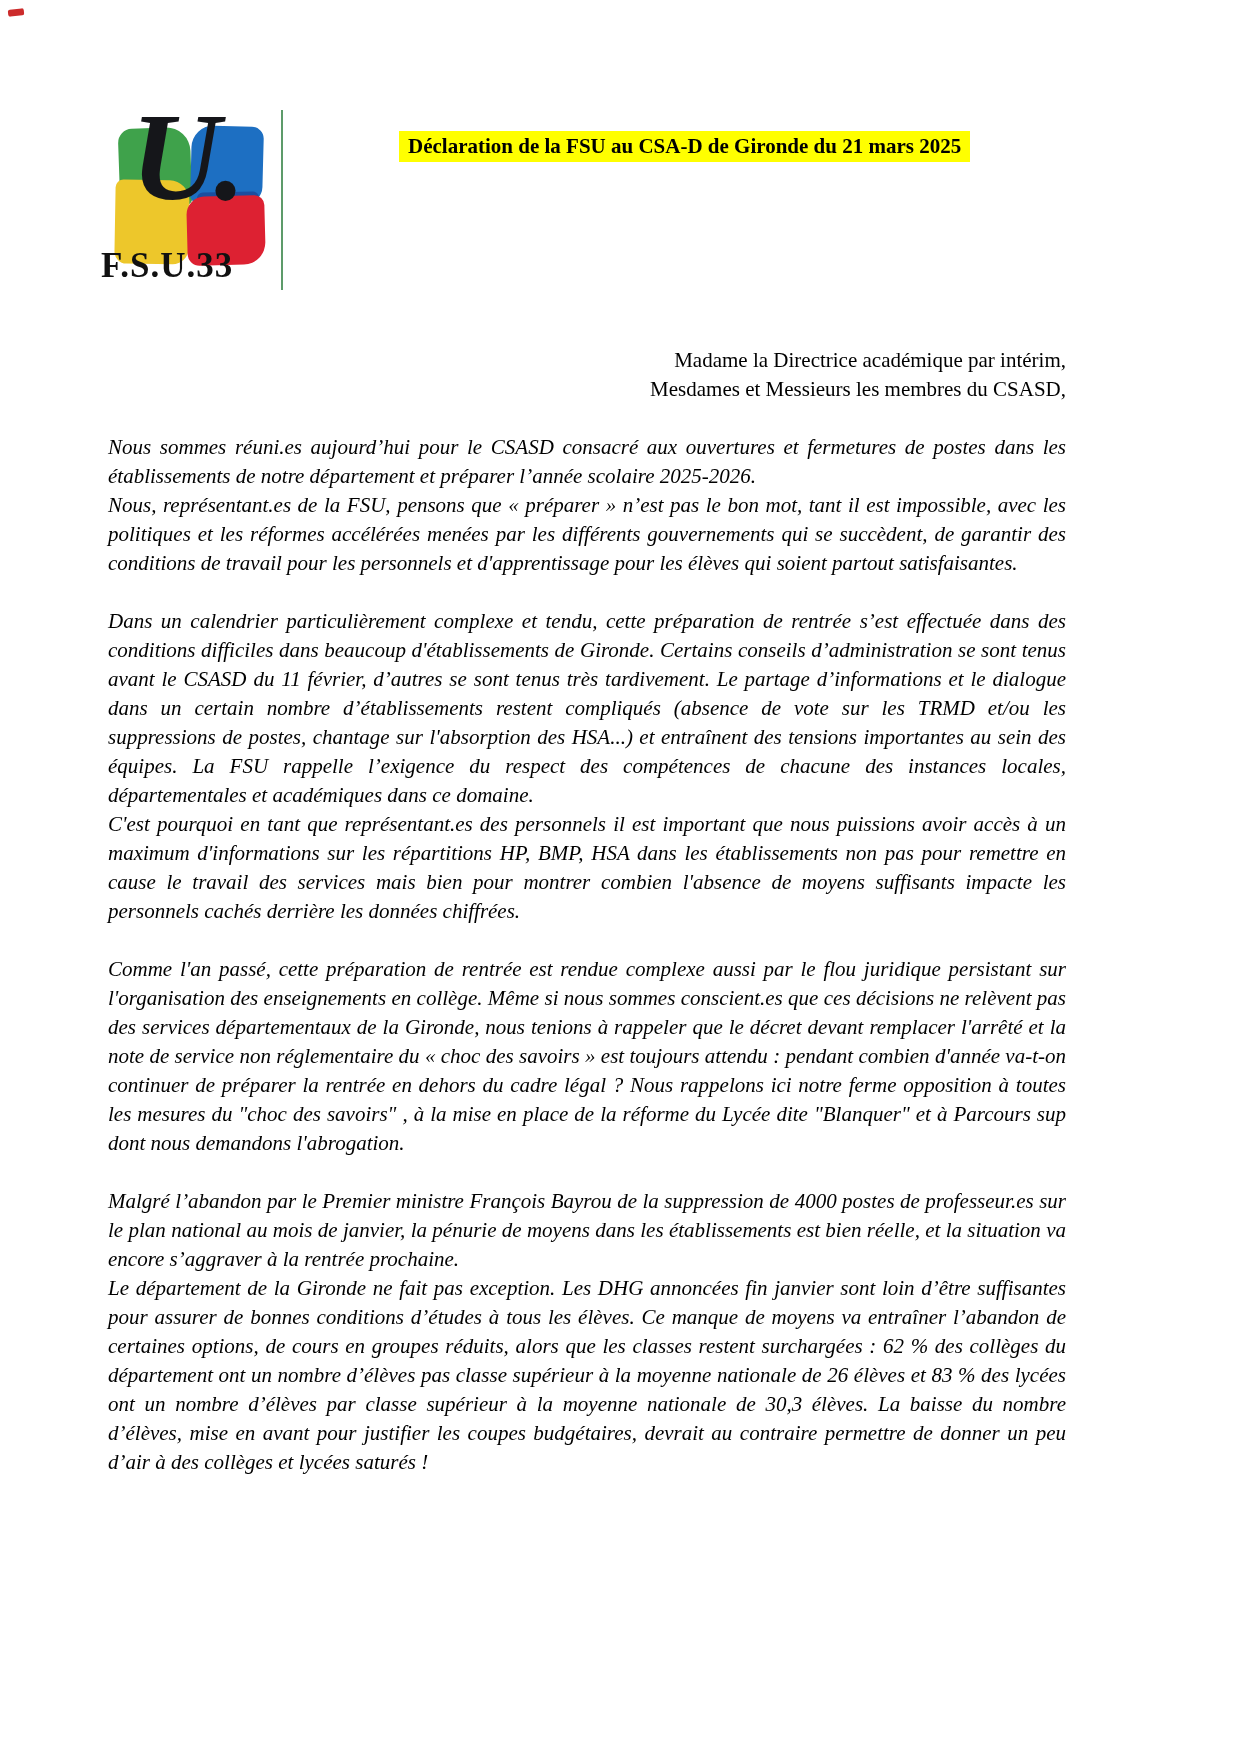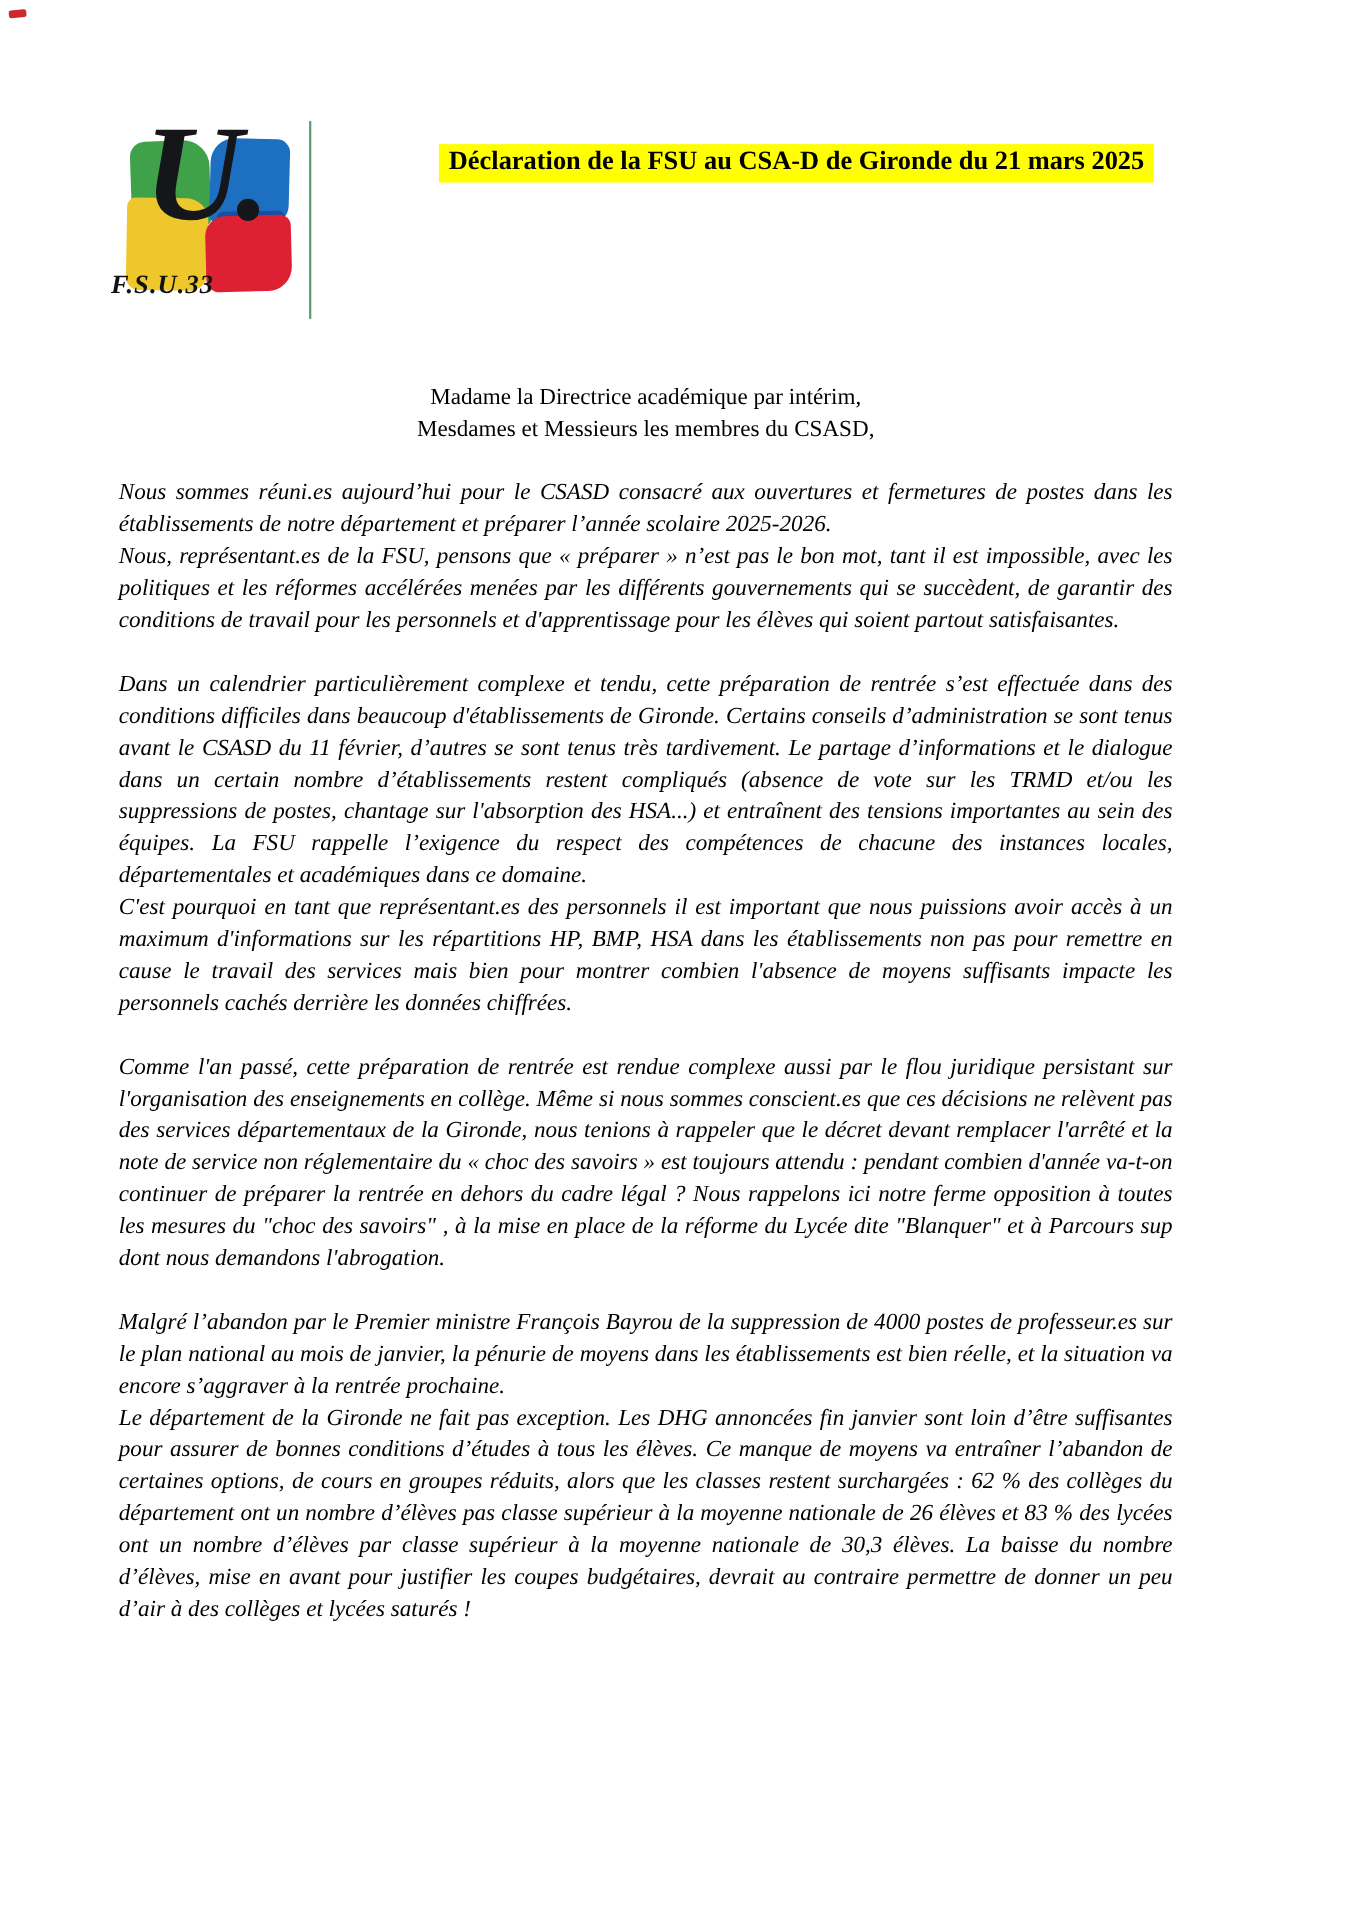--- a/index.html
+++ b/index.html
@@ -28,41 +28,41 @@
   .logo-letter{
     position:absolute;left:26px;top:-14px;width:140px;
     font-family:"Liberation Serif", serif;
     font-size:124px;font-weight:bold;font-style:italic;
     color:#15161a;line-height:1;letter-spacing:-6px;
   }
   .logo-line{position:absolute;left:176px;top:0px;width:2px;height:180px;background:#5d9b6a;}
   .logo-caption{
     position:absolute;left:-4px;top:136px;width:180px;
     font-family:"Liberation Serif", serif;
-    font-size:24px;font-weight:bold;font-style:italic;
+    font-size:35px;font-weight:bold;
     color:#111;letter-spacing:1px;white-space:nowrap;
   }
   
   .title-wrap{position:absolute;left:399px;top:131px;}
   .doc-title{
     display:inline-block;
     background:#ffff00;
-    font-size:24px;font-weight:bold;
+    font-size:21px;font-weight:bold;
     padding:3px 9px 4px 9px;
     line-height:1.15;
   }
   
   .body{
     position:absolute;left:108px;top:346px;width:958px;
     font-size:21px;line-height:29px;
   }
   .salutation{
     margin:0 0 29px 0;
     white-space:pre-line;
-    text-align:center;
+    text-align:right;
   }
   .para{
     margin:0 0 29px 0;
     white-space:pre-line;
     text-align:justify;
     font-style:italic;
   }
 </style>
 </head>
 <body>

